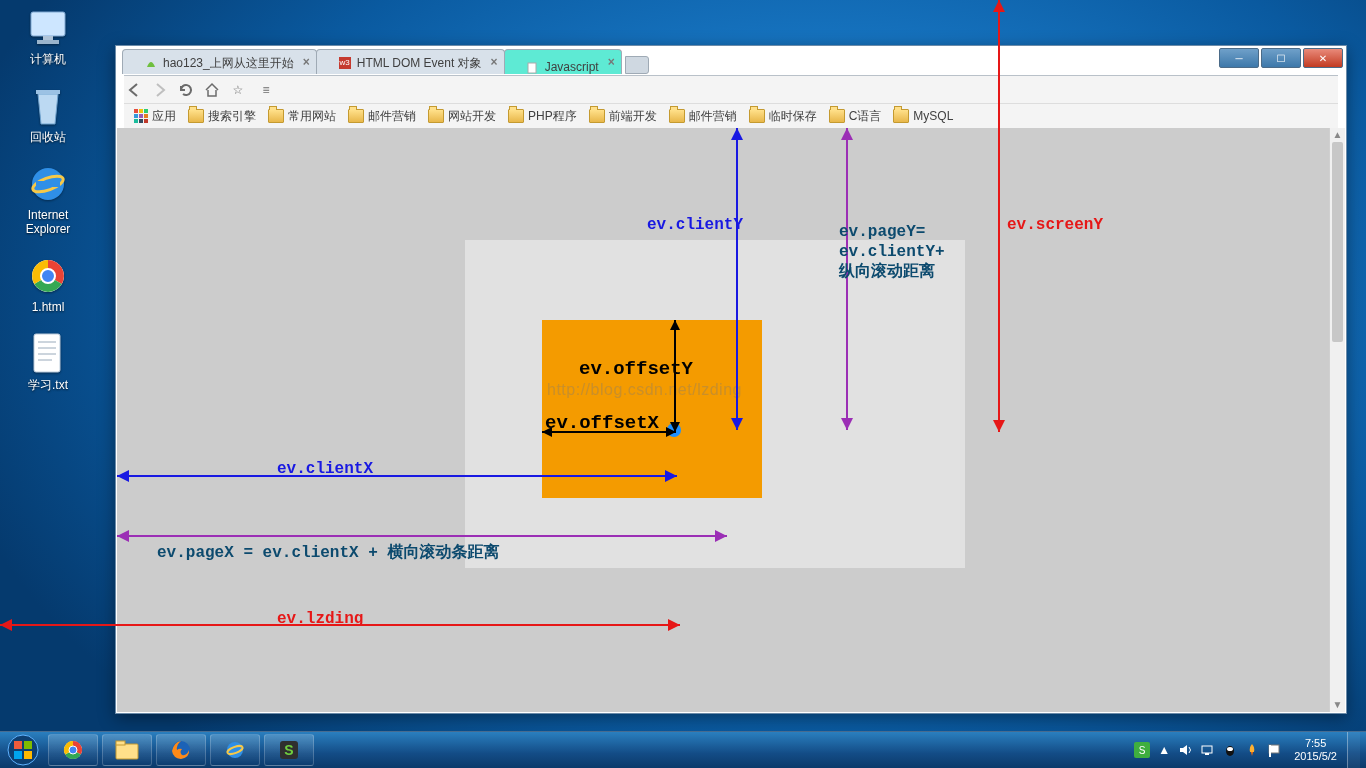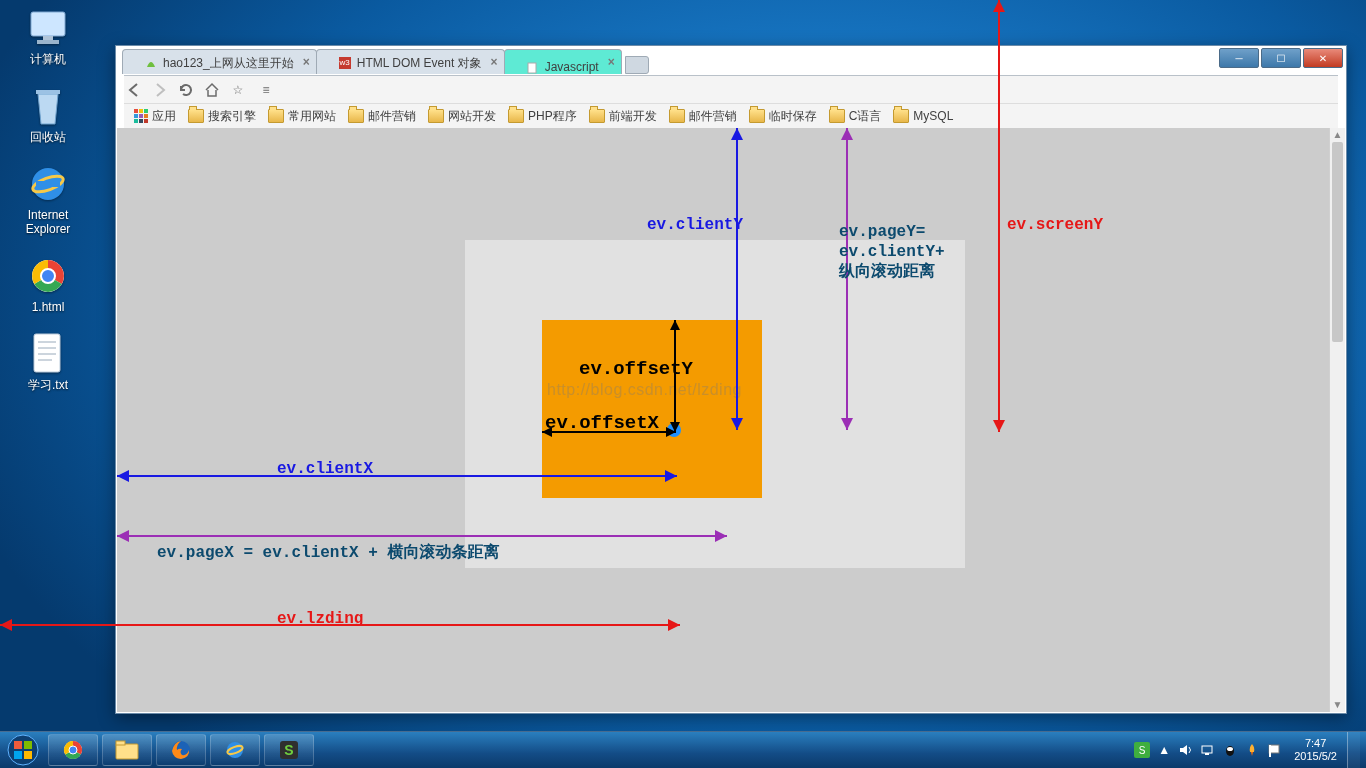--- a/index.html
+++ b/index.html
@@ -403,18 +403,18 @@
         </svg>
       </div>
     <div class="trayico">
         <svg width="14" height="14">
           <rect x="2" y="2" width="10" height="8" fill="#fff"></rect>
           <rect x="2" y="2" width="10" height="8" fill="none" stroke="#777"></rect>
           <rect x="2" y="2" width="2" height="12" fill="#fff"></rect>
         </svg>
       </div>
     <div id="clock">
-      <div>7:47</div>
+      <div>7:55</div>
       <div>2015/5/2</div>
     </div>
     <div id="showdesk"></div>
   </div>
 </div>
 
 </body></html>

